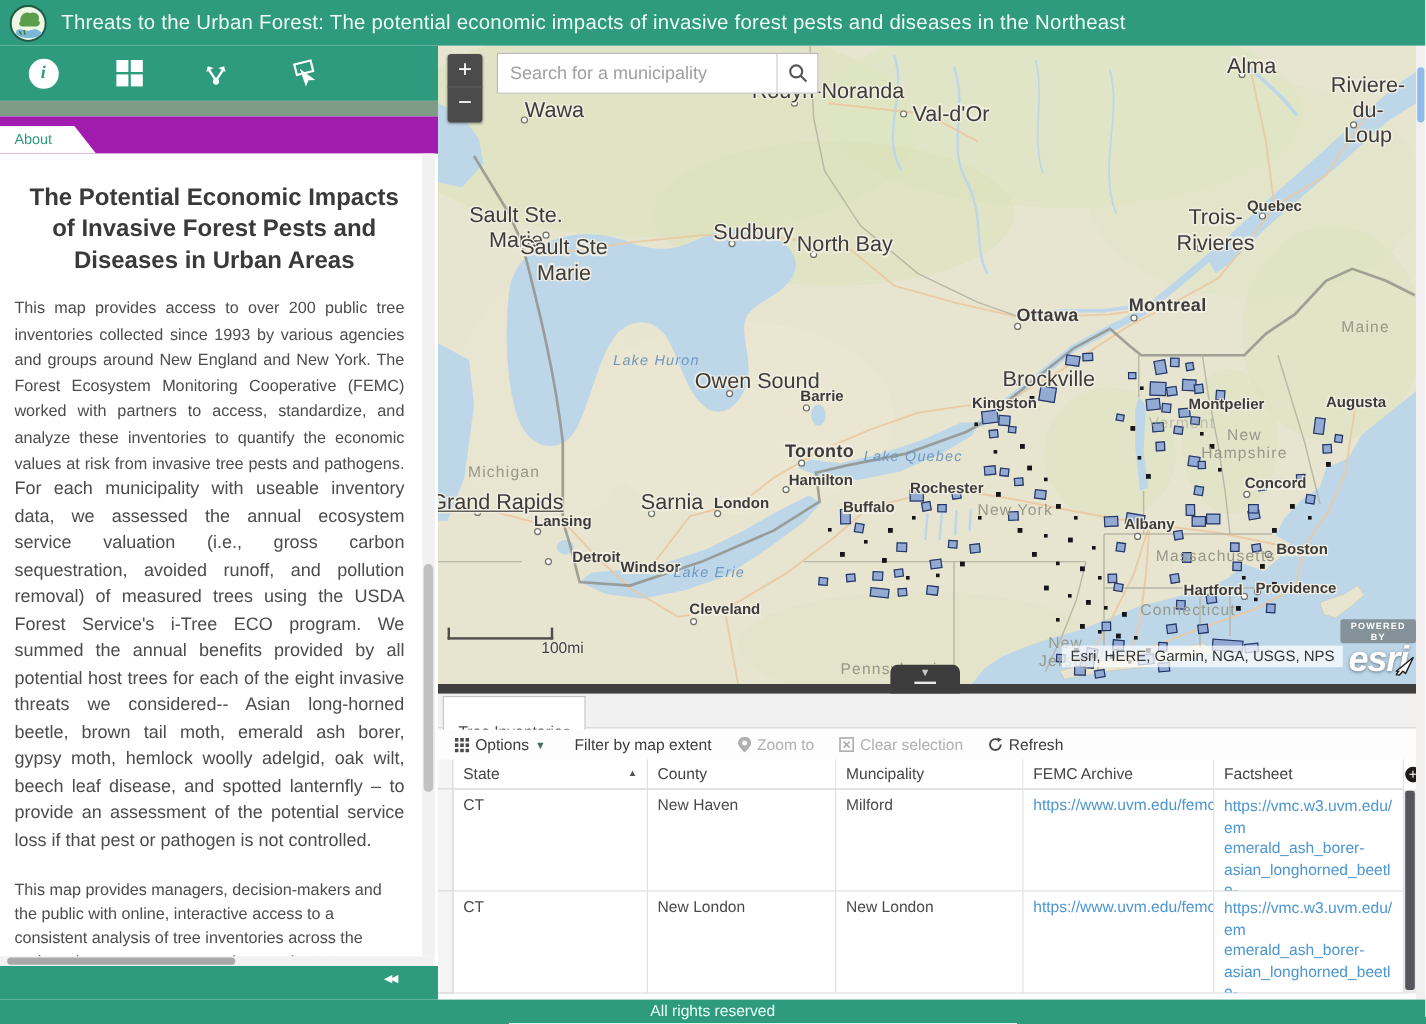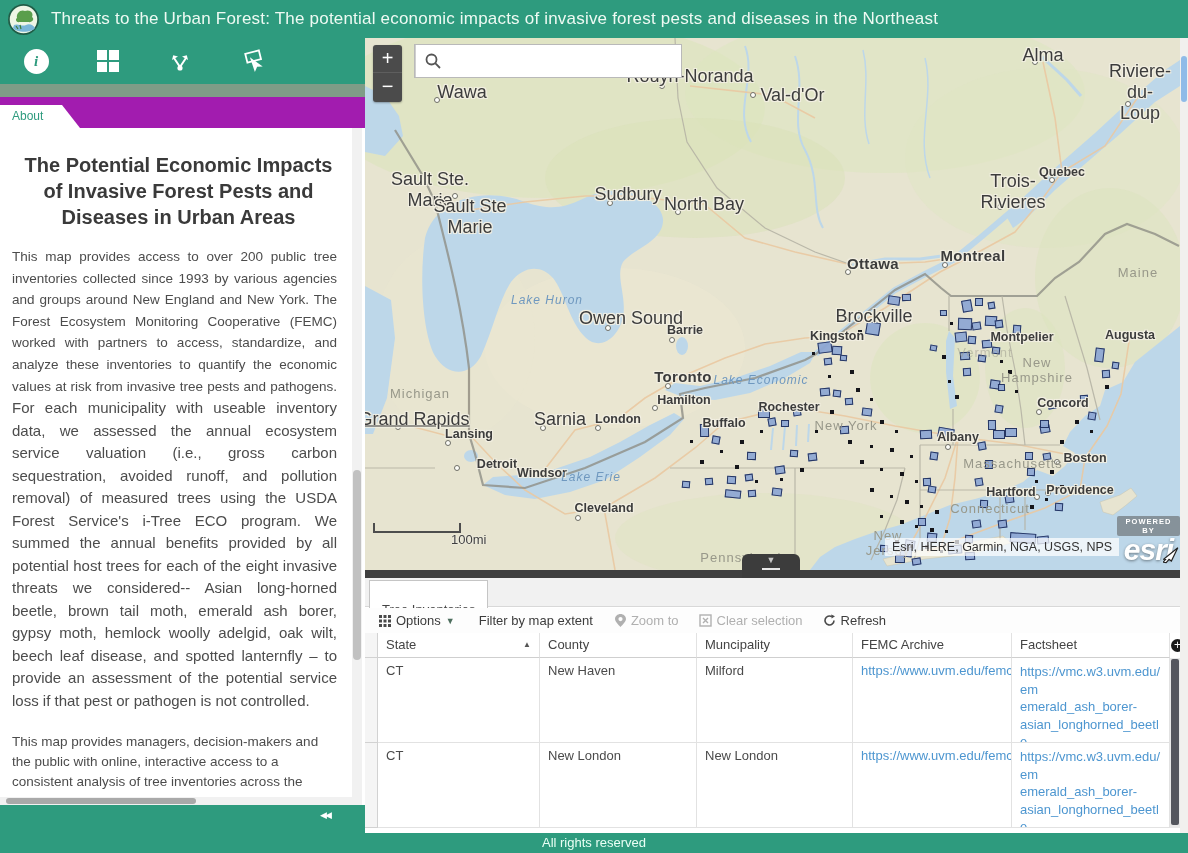--- a/index.html
+++ b/index.html
@@ -422,21 +422,21 @@
         <div class="maplabel town" style="left: 65px; top: 152px;">Sault Ste.
 Marie</div>
         <div class="maplabel town" style="left: 105px; top: 179px;">Sault Ste
 Marie</div>
         <div class="maplabel town" style="left: 263px; top: 156px;">Sudbury</div>
         <div class="maplabel town" style="left: 339px; top: 166px;">North Bay</div>
         <div class="maplabel water" style="left: 182px; top: 262px;">Lake Huron</div>
         <div class="maplabel town" style="left: 266px; top: 280px;">Owen Sound</div>
         <div class="maplabel city" style="left: 320px; top: 292px;">Barrie</div>
         <div class="maplabel big" style="left: 318px; top: 338px;">Toronto</div>
-        <div class="maplabel water" style="left: 396px; top: 342px;">Lake Economic</div>
+        <div class="maplabel water" style="left: 396px; top: 342px;">Lake Quebec</div>
         <div class="maplabel city" style="left: 319px; top: 362px;">Hamilton</div>
         <div class="maplabel state" style="left: 55px; top: 355px;">Michigan</div>
         <div class="maplabel town" style="left: 49px; top: 381px; text-decoration: underline;">Grand Rapids</div>
         <div class="maplabel city" style="left: 104px; top: 396px;">Lansing</div>
         <div class="maplabel town" style="left: 195px; top: 381px;">Sarnia</div>
         <div class="maplabel city" style="left: 253px; top: 381px;">London</div>
         <div class="maplabel city" style="left: 132px; top: 426px;">Detroit</div>
         <div class="maplabel city" style="left: 177px; top: 435px;">Windsor</div>
         <div class="maplabel water" style="left: 226px; top: 439px;">Lake Erie</div>
         <div class="maplabel city" style="left: 239px; top: 470px;">Cleveland</div>
@@ -463,20 +463,21 @@
         <div class="maplabel state" style="left: 380px; top: 519px;">Pennsylvania</div>
         <div class="maplabel state" style="left: 523px; top: 505px;">New
 Jersey</div>
       </div>
 
     <div id="zoom-ctrl">
       <div class="zoom-btn" id="zoom-in">+</div>
       <div class="zoom-btn">−</div>
     </div>
     <div id="search-box">
+      <input id="search-input" type="text" placeholder="Search for a municipality" style="">
       <div id="search-btn">
         <svg width="18" height="18" viewBox="0 0 18 18">
           <circle cx="7.5" cy="7.5" r="5" fill="none" stroke="#555" stroke-width="1.8"></circle>
           <path d="M11.2 11.2 L16 16" stroke="#555" stroke-width="1.8"></path>
         </svg>
       </div>
     </div>
 
     <div id="scalebar"></div>
     <div id="scalebar-label">100mi</div>

